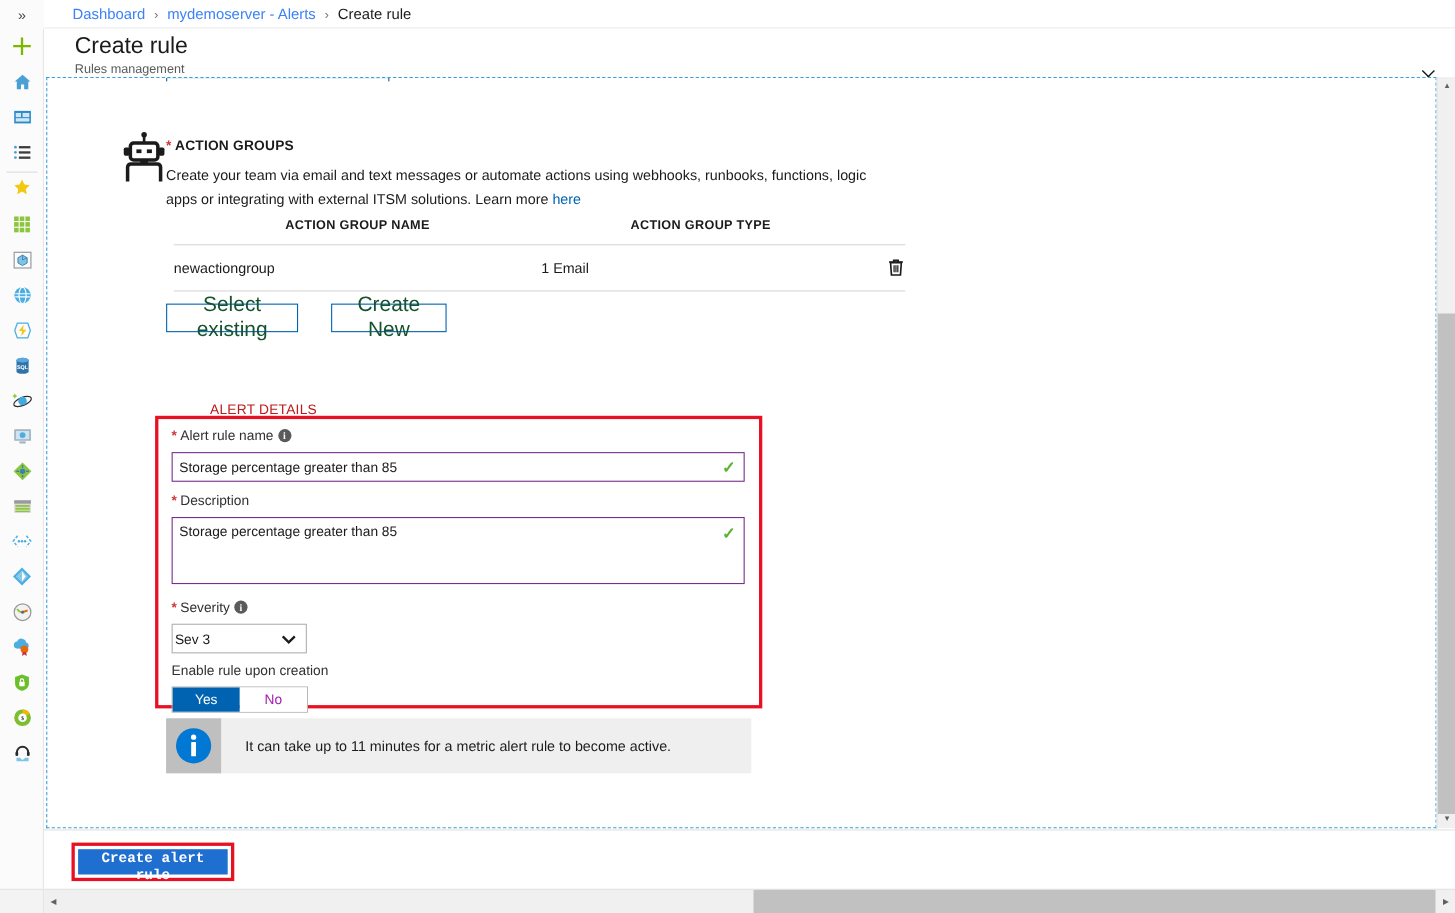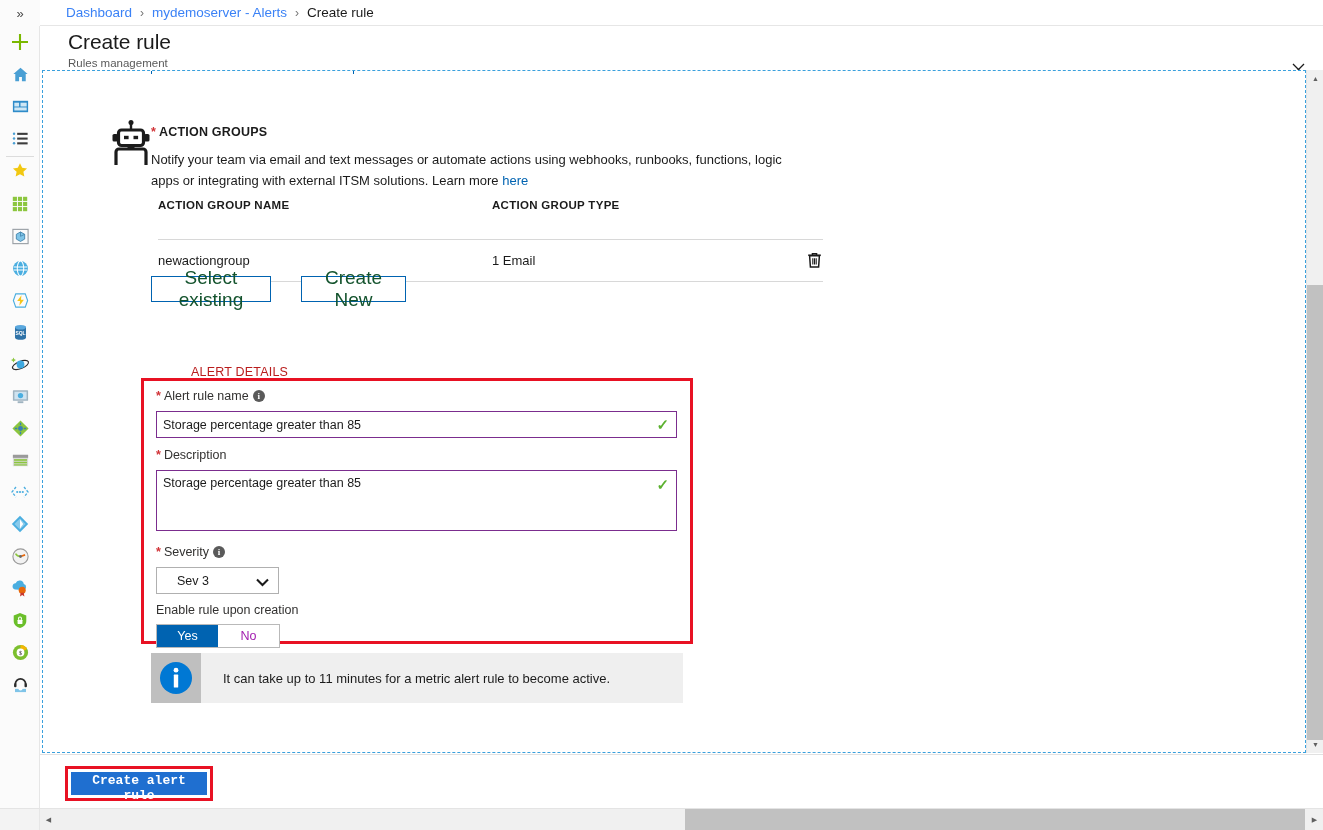--- a/index.html
+++ b/index.html
@@ -106,22 +106,23 @@
   }
   #ag-desc a { color: #0063b1; text-decoration: none; cursor: pointer; }
 
   #ag-table {
     position: absolute; left: 115px; top: 128px;
     width: 665px;
   }
   .ag-head-row {
     display: flex; font-size: 11.5px; font-weight: 700;
     color: #1b1b1b; letter-spacing: 0.3px;
-    padding-bottom: 28px;
+    padding-bottom: 11px;
     border-bottom: 1px solid #d8d8d8;
+    text-align: center;
   }
   .ag-body-row {
     display: flex; align-items: center;
     height: 42px;
     border-bottom: 1px solid #d8d8d8;
     font-size: 13px; color: #1b1b1b;
   }
   .col-name { width: 334px; }
   .col-type { width: 290px; }
   .col-del { width: 40px; display: flex; justify-content: flex-end; cursor: pointer; }
@@ -190,21 +191,21 @@
   }
   .valid-check {
     position: absolute;
     color: #5cb130; font-size: 15px; font-weight: 700;
   }
   .sel-input {
     width: 123px; height: 27px;
     border: 1px solid #b0b0b0;
     background: #ffffff;
     font-size: 12.5px; color: #1b1b1b;
-    padding: 0 20px;
+    padding: 0 2px;
     font-family: "Liberation Sans", sans-serif;
     appearance: none; -webkit-appearance: none;
     cursor: pointer; outline: none;
   }
   .sel-wrap { position: relative; display: inline-block; }
   .sel-chevron {
     position: absolute; right: 10px; top: 6px;
     pointer-events: none; color: #1b1b1b;
   }
   .toggle {
@@ -509,21 +510,21 @@
       <rect x="20.5" y="26.5" width="7" height="3.6" fill="#1b1b1b"></rect>
       <path d="M9 46V33a3 3 0 0 1 3-3h24a3 3 0 0 1 3 3v13" fill="none" stroke="#1b1b1b" stroke-width="3.2"></path>
     </svg>
   </div>
 
   <div id="ag-label">
     <span class="req-star">*</span><span>ACTION GROUPS</span>
   </div>
 
   <div id="ag-desc">
-    <span>Notify your team via email and text messages or automate actions using webhooks, runbooks, functions, logic apps or integrating with external ITSM solutions. Learn more </span><a>here</a>
+    <span>Create your team via email and text messages or automate actions using webhooks, runbooks, functions, logic apps or integrating with external ITSM solutions. Learn more </span><a>here</a>
   </div>
 
   <div id="ag-table">
     <div class="ag-head-row">
       <div class="col-name">ACTION GROUP NAME</div>
       <div class="col-type">ACTION GROUP TYPE</div>
       <div class="col-del"></div>
     </div>
     <div class="ag-body-row">
       <div class="col-name">newactiongroup</div>

